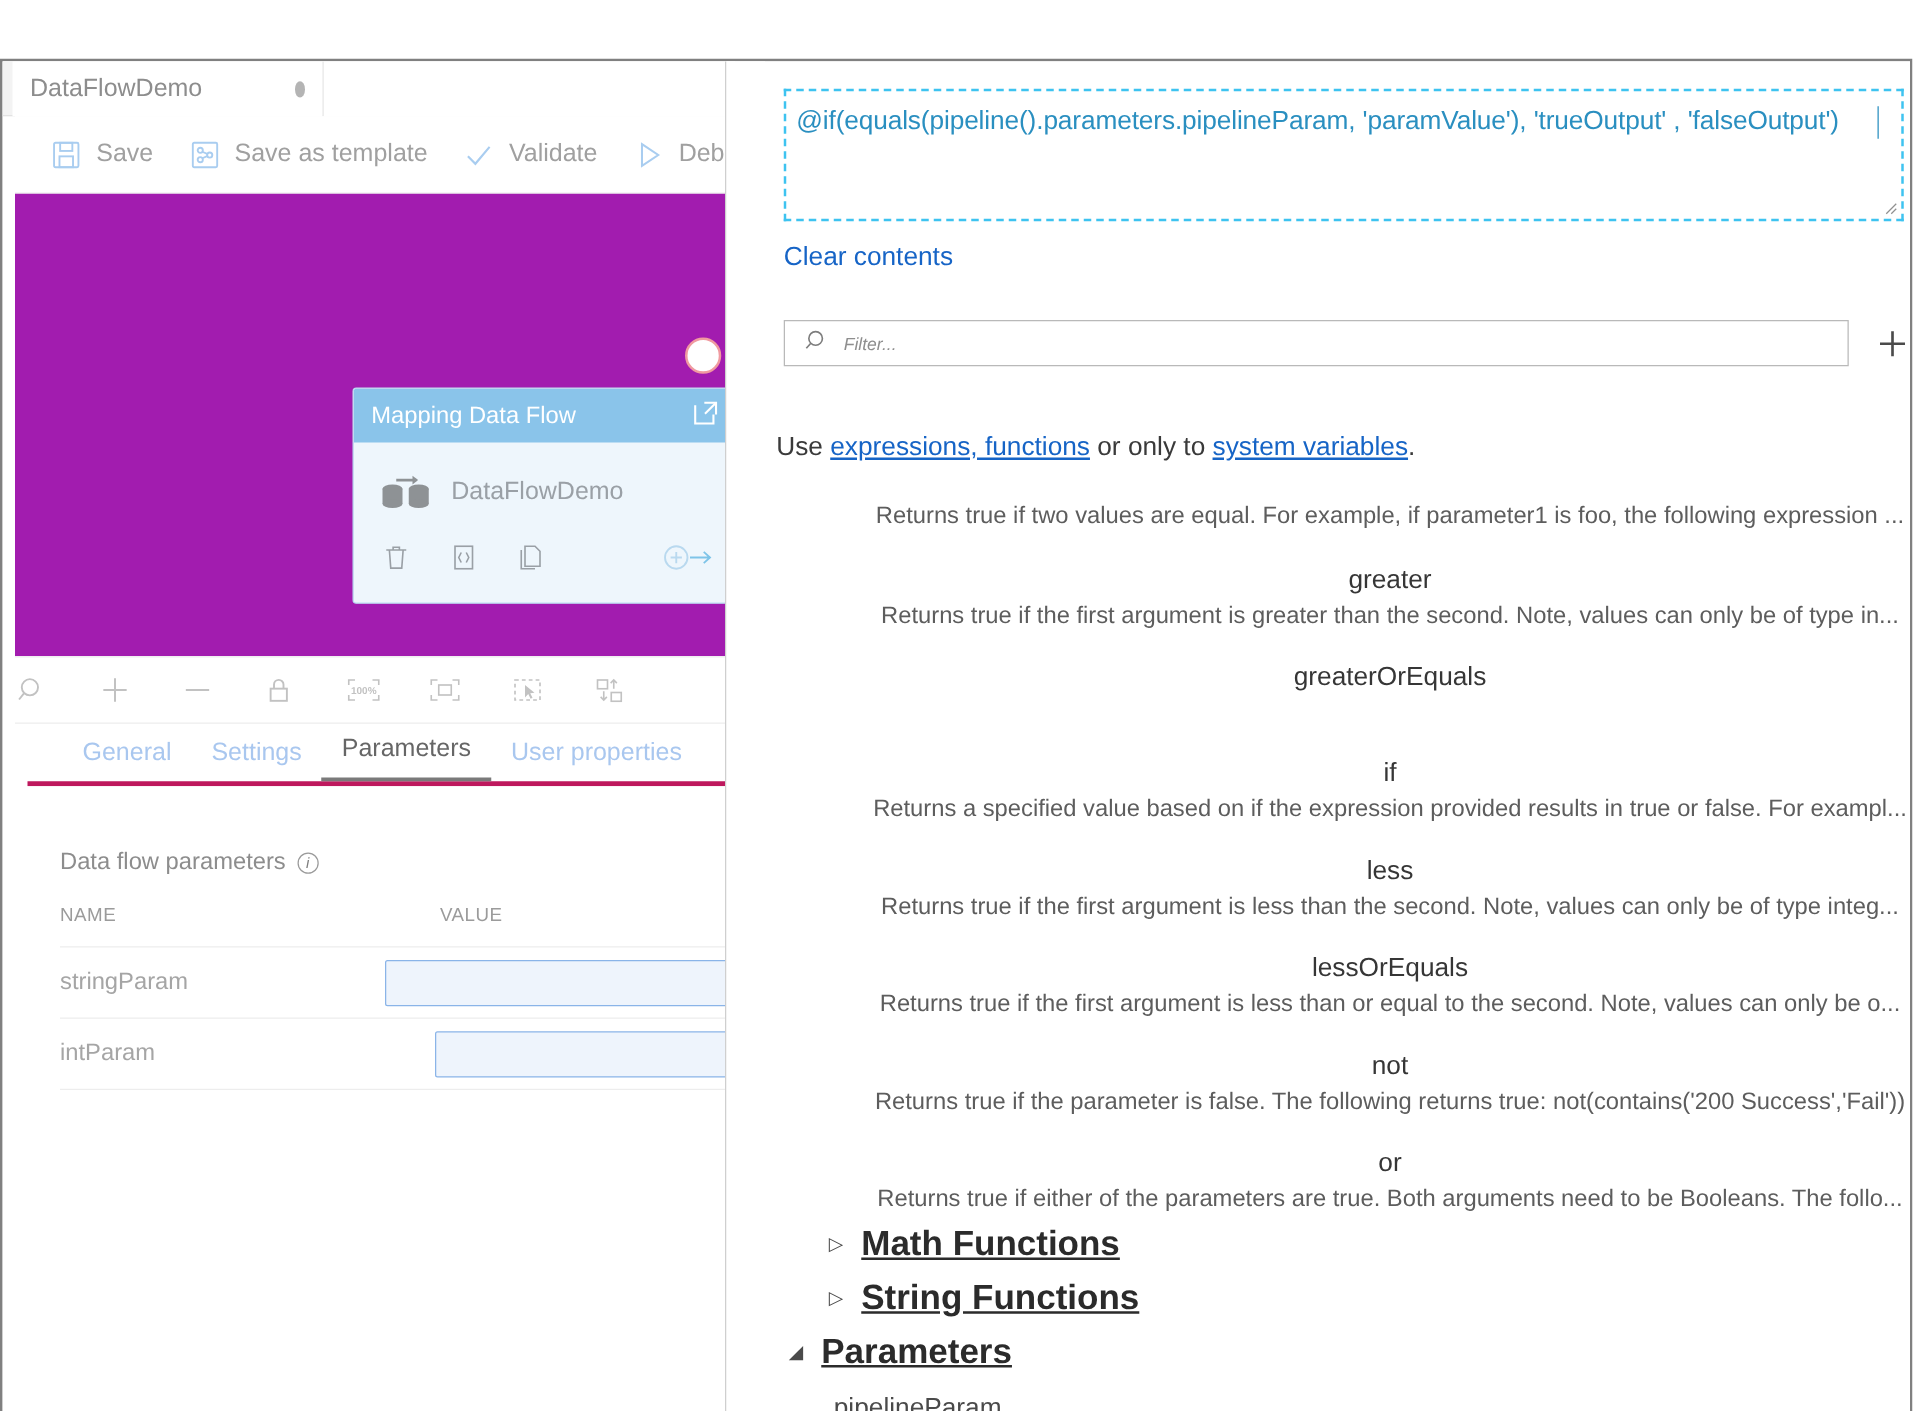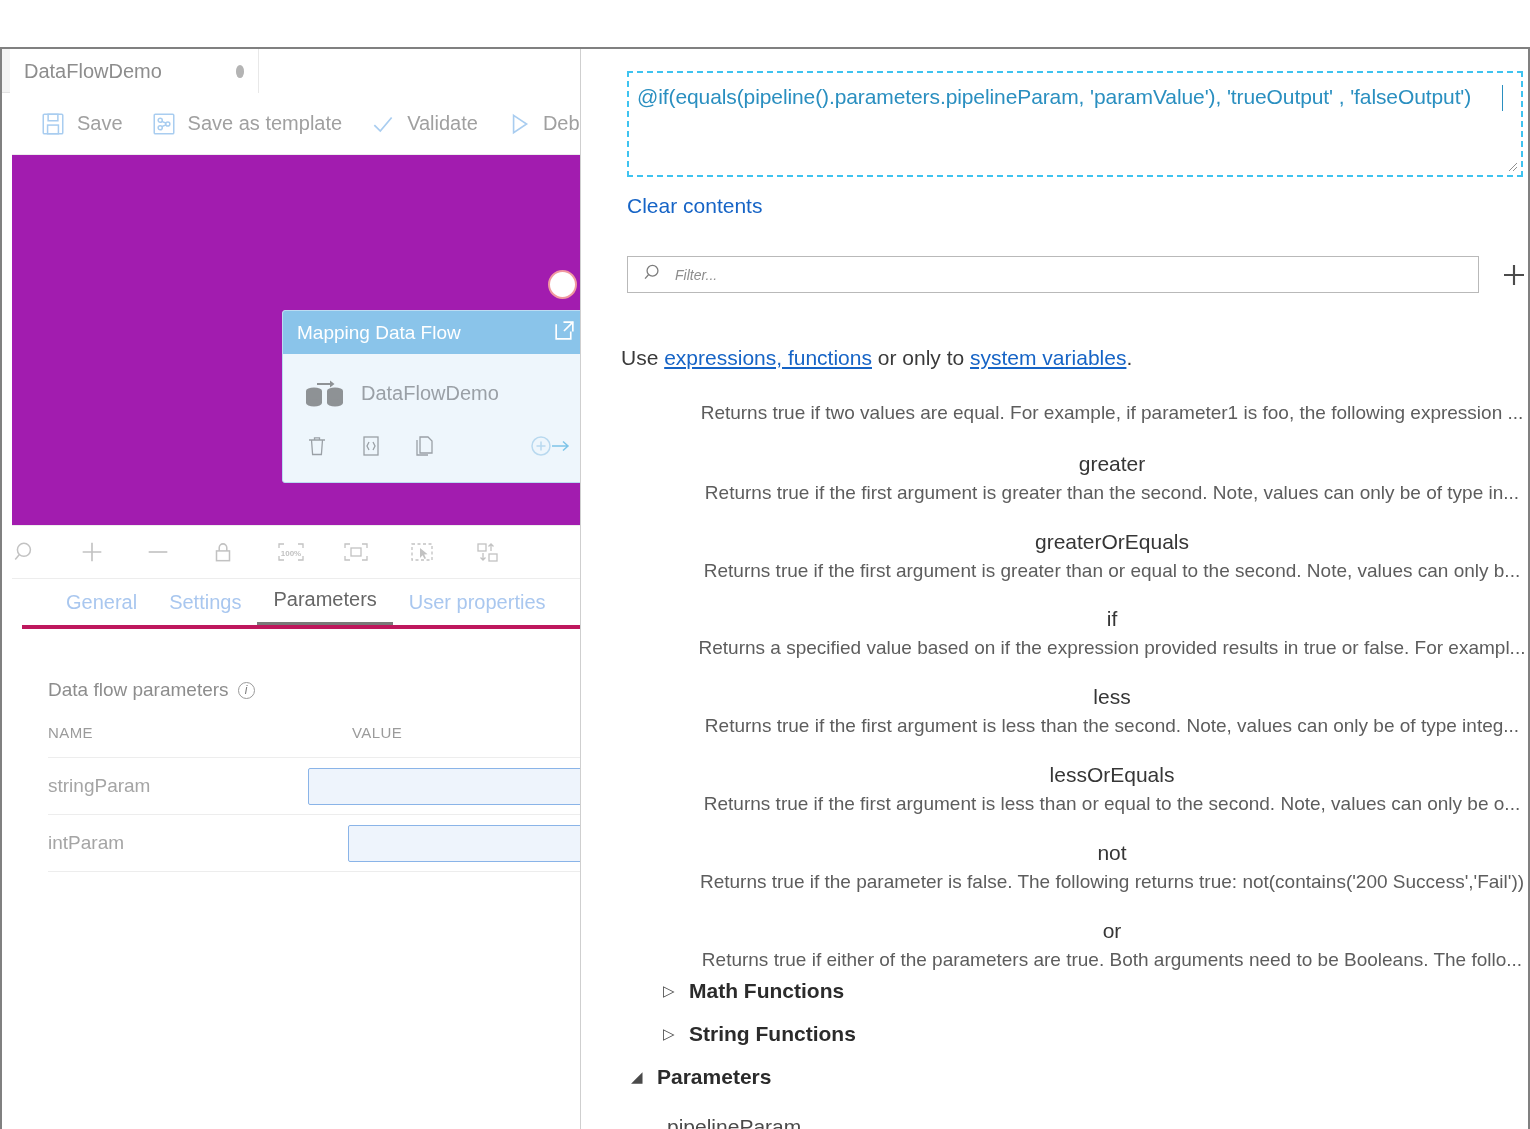--- a/index.html
+++ b/index.html
@@ -239,21 +239,21 @@
   .fn-item { position: absolute; left: 116px; width: 830px; text-align: center; }
   .fn-name { font-size: 21px; color: #363636; margin-bottom: 6px; }
   .fn-desc {
     font-size: 19px; color: #5d5d5d;
     white-space: nowrap; overflow: hidden;
   }
 
   #treelist { position: absolute; left: 0; top: 930px; width: 948px; }
   .tree-row { position: absolute; display: flex; align-items: center; }
   .tree-row .caret { width: 26px; font-size: 15px; color: #4a4a4a; }
-  .tree-row .tlabel { font-size: 21px; color: #2b2b2b; font-weight: bold; }
+  .tree-row .tlabel { font-size: 28px; color: #2b2b2b; font-weight: bold; text-decoration: underline; }
   .tree-leaf { position: absolute; font-size: 21px; color: #4a4a4a; }
 </style>
 </head>
 <body>
 
 <div id="root">
 
   <div id="app-area">
 
     <div id="tabstrip">
@@ -484,21 +484,20 @@
     <div id="fnlist">
       <div class="fn-item" style="top:8px">
         <div class="fn-desc">Returns true if two values are equal. For example, if parameter1 is foo, the following expression ...</div>
       </div>
       <div class="fn-item" style="top:58px">
         <div class="fn-name">greater</div>
         <div class="fn-desc">Returns true if the first argument is greater than the second. Note, values can only be of type in...</div>
       </div>
       <div class="fn-item" style="top:136px">
         <div class="fn-name">greaterOrEquals</div>
-        <div class="fn-desc">Returns true if the first argument is greater than or equal to the second. Note, values can only b...</div>
       </div>
       <div class="fn-item" style="top:213px">
         <div class="fn-name">if</div>
         <div class="fn-desc">Returns a specified value based on if the expression provided results in true or false. For exampl...</div>
       </div>
       <div class="fn-item" style="top:291px">
         <div class="fn-name">less</div>
         <div class="fn-desc">Returns true if the first argument is less than the second. Note, values can only be of type integ...</div>
       </div>
       <div class="fn-item" style="top:369px">

